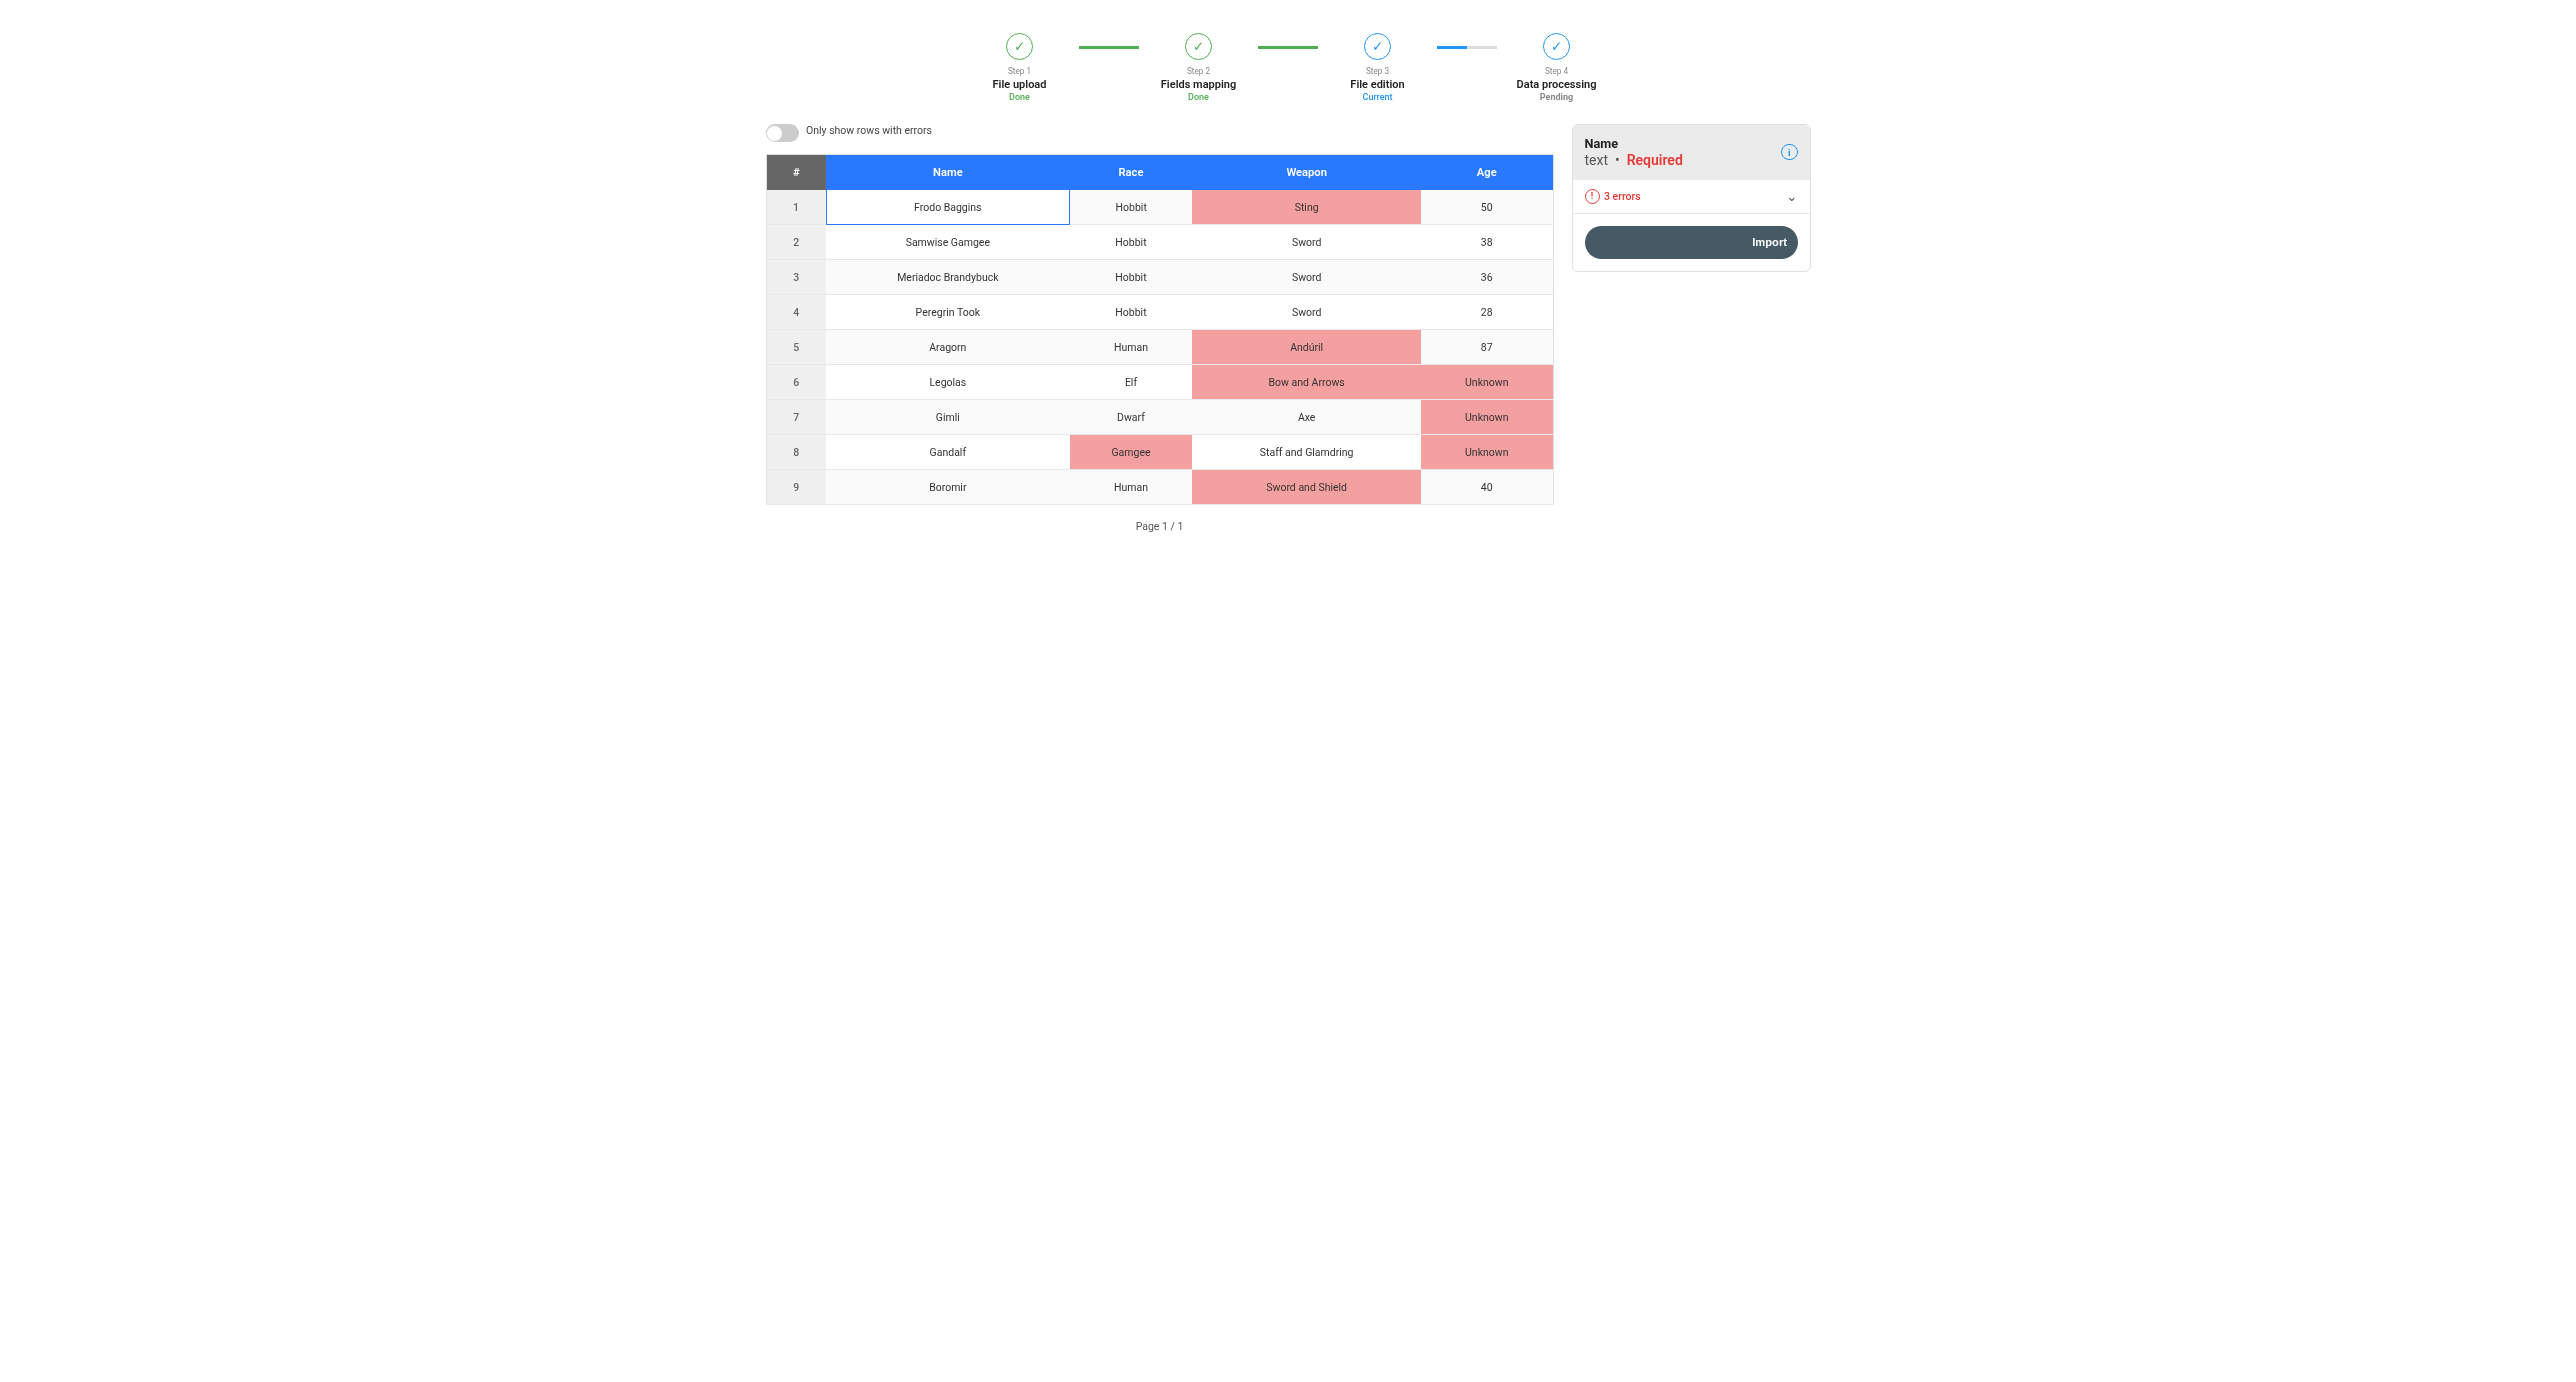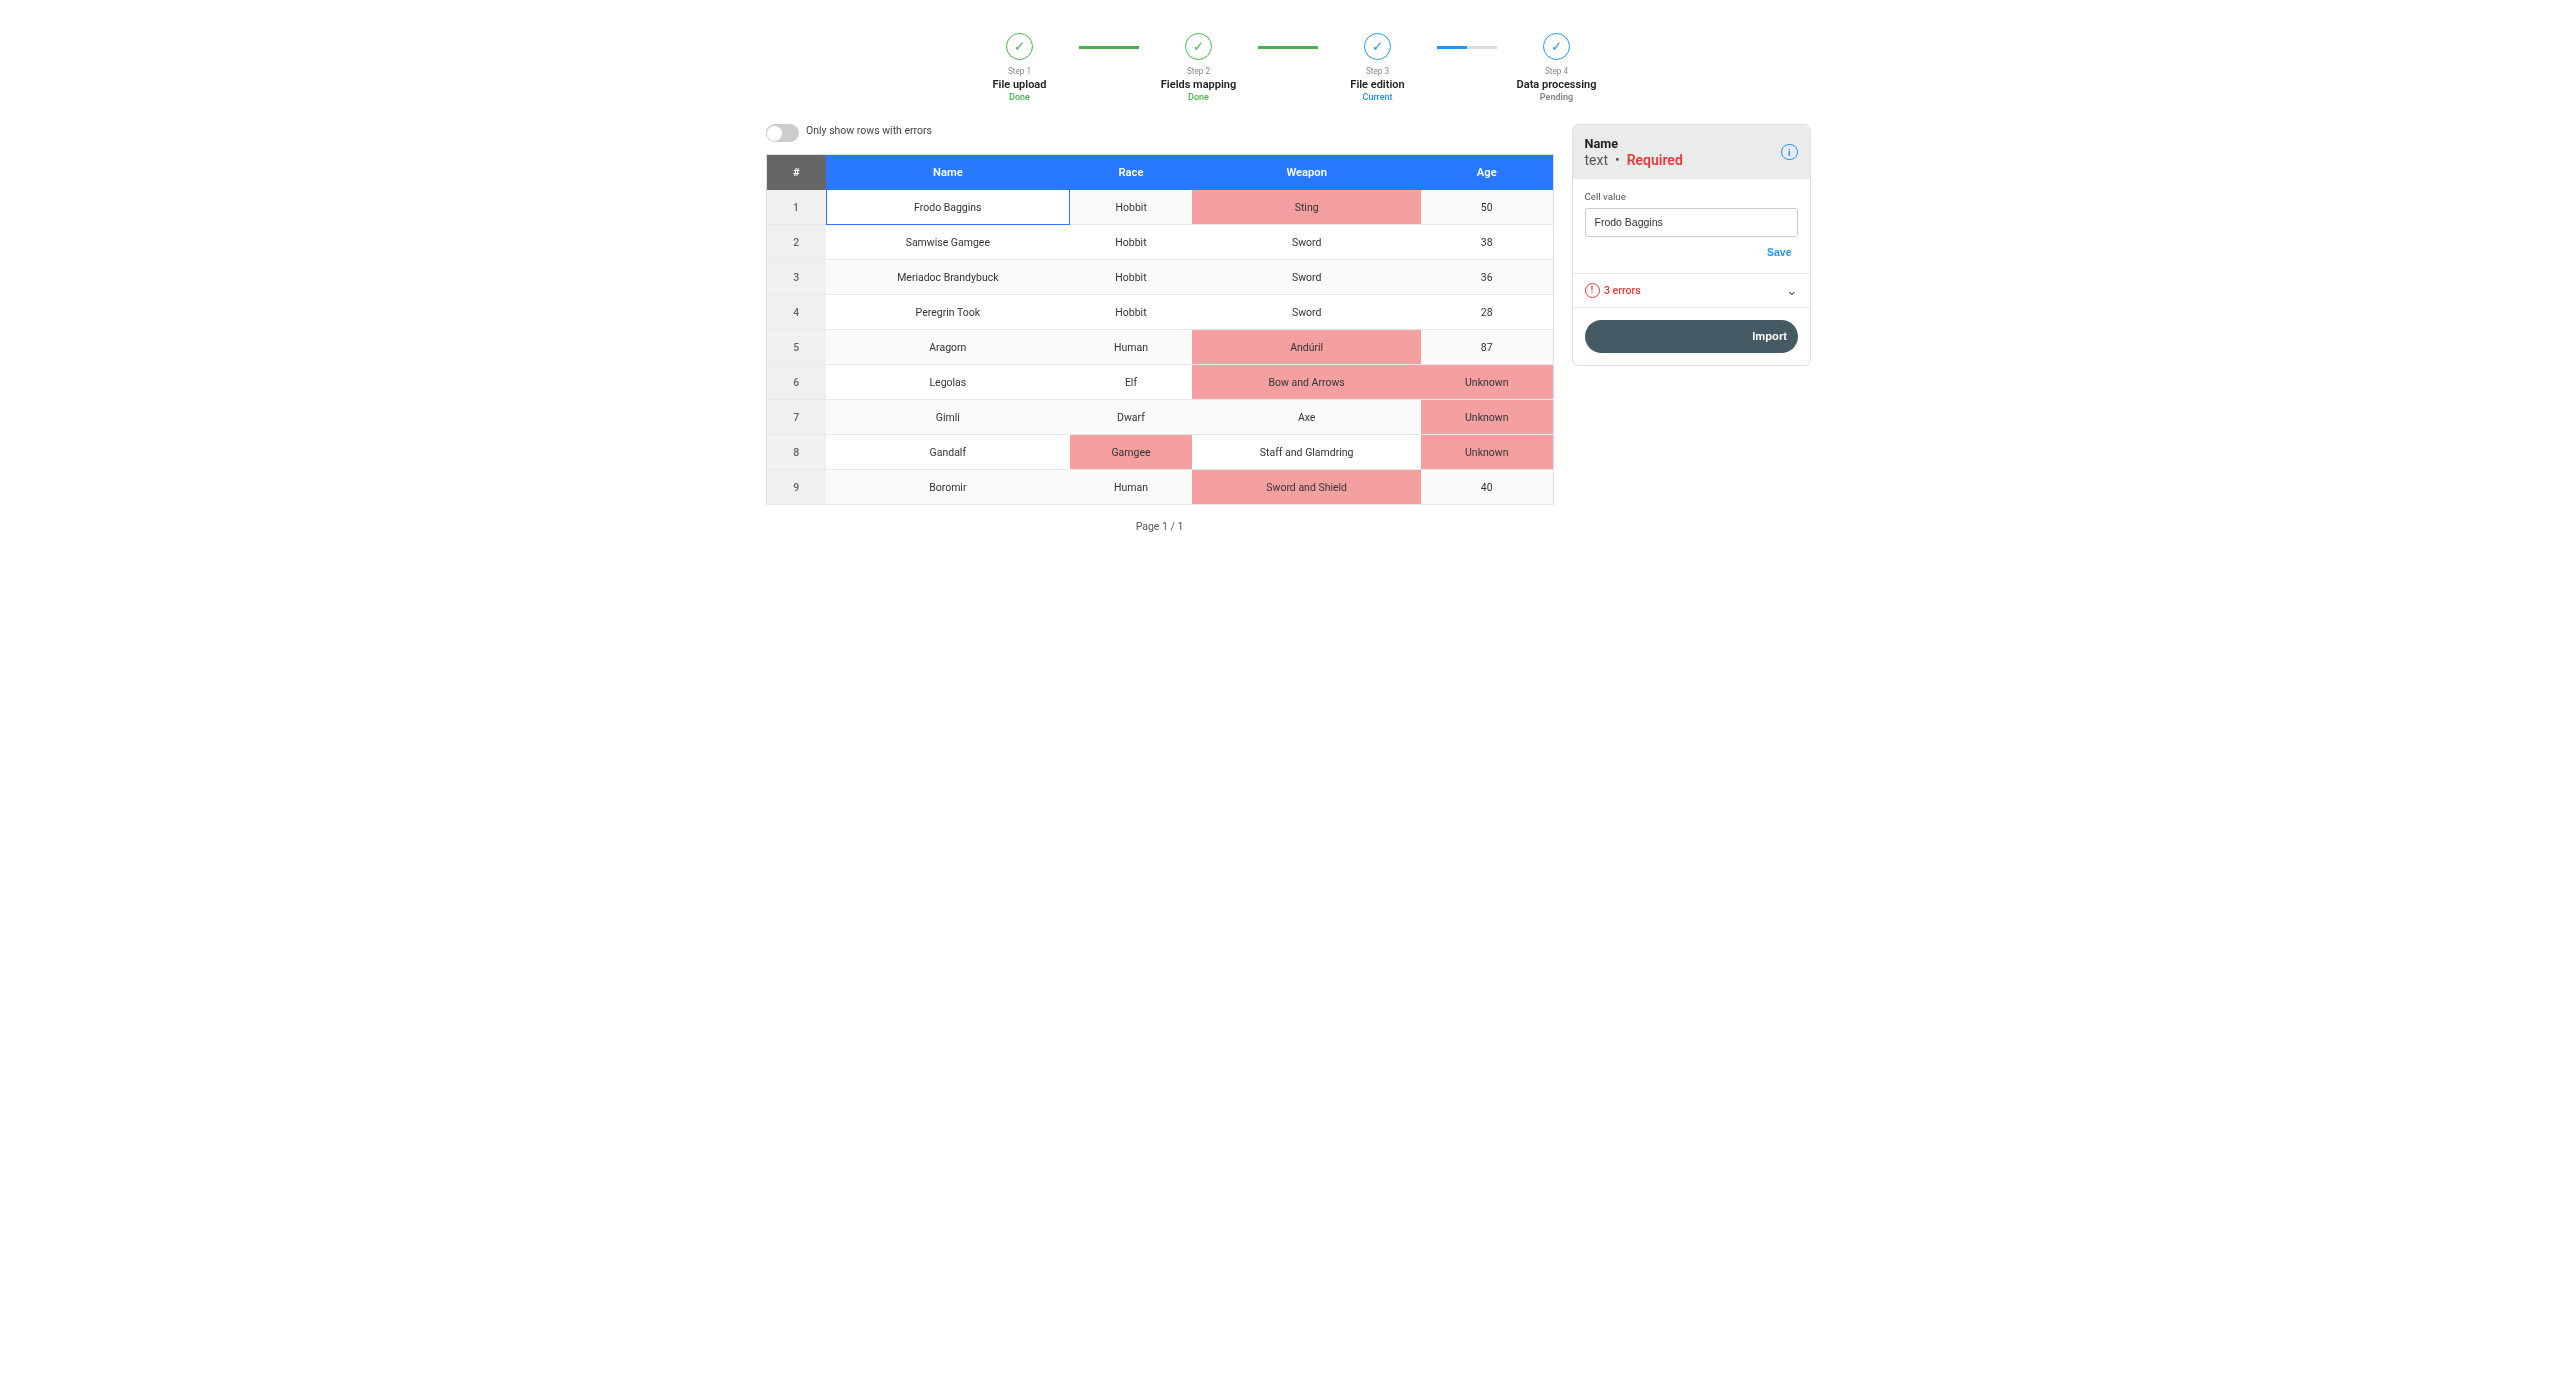--- a/index.html
+++ b/index.html
@@ -538,27 +538,20 @@
           <div class="panel-field-name">Name</div>
           <div class="panel-field-type">
             <span>text</span>
             &nbsp;•&nbsp;
             <span class="panel-field-required">Required</span>
           </div>
         </div>
         <div class="info-icon">i</div>
       </div>
 
-      <div class="panel-body">
-        <div class="cell-value-label">Cell value</div>
-        <input class="cell-value-input" type="text" value="Frodo Baggins" style="">
-        <div class="save-row">
-          <button class="save-btn">Save</button>
-        </div>
-      </div>
 
       <div class="errors-row">
         <div class="errors-badge">
           <div class="error-icon">!</div>
           <span>3 errors</span>
         </div>
         <span class="chevron-down">⌄</span>
       </div>
 
       <button class="import-btn">Import</button>

